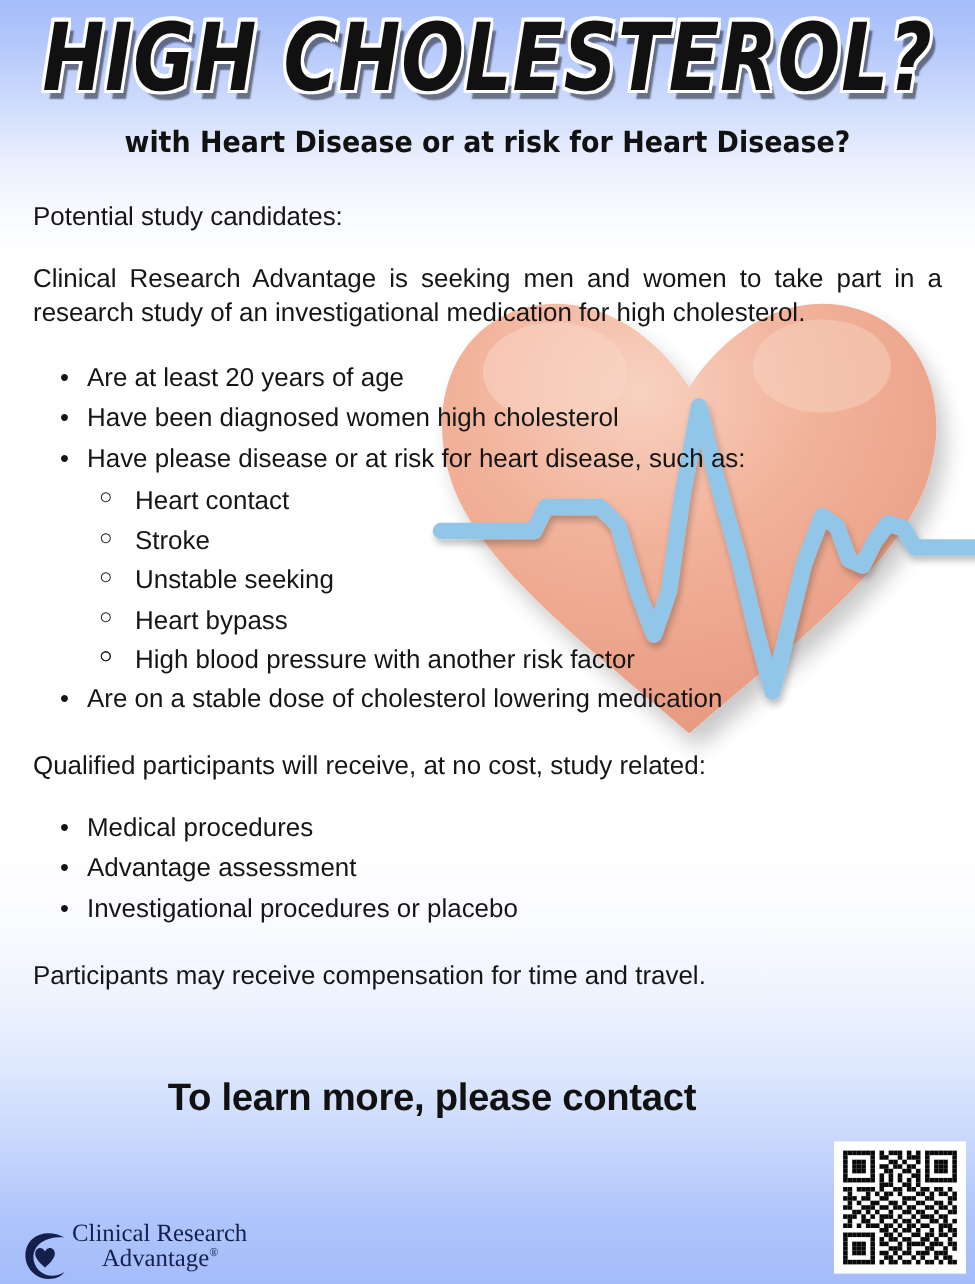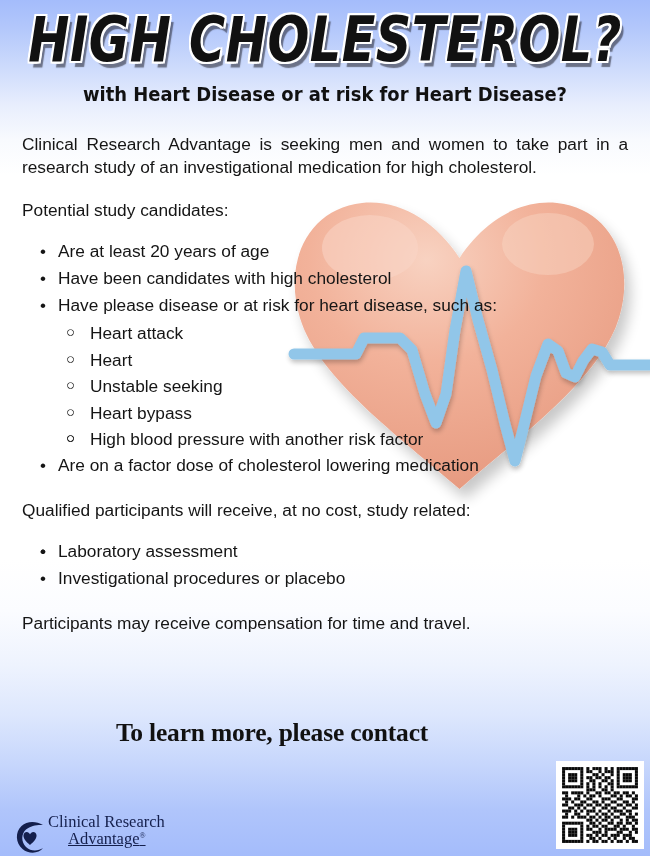--- a/index.html
+++ b/index.html
@@ -127,25 +127,25 @@
     position: absolute;
     left: 13px;
     top: 0;
     font-size: 15px;
     line-height: 1.56;
   }
   .gap-md { height: 19px; }
 
   .contact-line {
     position: absolute;
-    left: 0;
+    left: 16px;
     top: 718px;
     width: 544px;
     text-align: center;
-    font-family: Liberation Serif, serif;
+    font-family: Liberation Sans, sans-serif;
     font-size: 25.5px;
     font-weight: bold;
     color: #111111;
     letter-spacing: -0.2px;
   }
 
   
   .logo {
     position: absolute;
     left: 14px;
@@ -159,21 +159,21 @@
   }
   .logo-words {
     position: absolute;
     left: 34px;
     top: 0px;
     font-family: "Liberation Serif", serif;
     color: #141f4c;
     line-height: 1.02;
   }
   .logo-l1 { font-size: 16.5px; }
-  .logo-l2 { font-size: 16.5px; padding-left: 20px; position: relative; text-decoration: underline; }
+  .logo-l2 { font-size: 16.5px; padding-left: 20px; position: relative; }
   .logo-reg {
     font-size: 8px;
     vertical-align: super;
   }
 
   
   .qr {
     position: absolute;
     left: 556px;
     top: 761px;
@@ -272,47 +272,47 @@
     </g>
   </svg>
 
   <div class="title-block">
     <h1 class="headline">HIGH CHOLESTEROL?</h1>
   </div>
   <div class="subhead">with Heart Disease or at risk for Heart Disease?</div>
 
   <div class="content">
 
+    <p class="para nojust">Potential study candidates:</p>
+
     <p class="para lead">Clinical Research Advantage is seeking men and women to take part in a research study of an investigational medication for high cholesterol.</p>
-
-    <p class="para nojust">Potential study candidates:</p>
 
     <ul class="lvl1">
       <li>
         <span class="bullet-dot">•</span>
         <span>Are at least 20 years of age</span>
       </li>
       <li>
         <span class="bullet-dot">•</span>
-        <span>Have been candidates with high cholesterol</span>
+        <span>Have been diagnosed women high cholesterol</span>
       </li>
       <li>
         <span class="bullet-dot">•</span>
         <span>Have please disease or at risk for heart disease, such as:</span>
       </li>
     </ul>
 
     <ul class="lvl2">
       <li>
         <span class="bullet-ring">○</span>
-        <span>Heart attack</span>
+        <span>Heart contact</span>
       </li>
       <li>
         <span class="bullet-ring">○</span>
-        <span>Heart</span>
+        <span>Stroke</span>
       </li>
       <li>
         <span class="bullet-ring">○</span>
         <span>Unstable seeking</span>
       </li>
       <li>
         <span class="bullet-ring">○</span>
         <span>Heart bypass</span>
       </li>
       <li>
@@ -320,35 +320,36 @@
       </li>
       <li>
         <span class="bullet-ring">○</span>
         <span>High blood pressure with another risk factor</span>
       </li>
     </ul>
 
     <ul class="lvl1">
       <li>
         <span class="bullet-dot">•</span>
-        <span>Are on a factor dose of cholesterol lowering medication</span>
+        <span>Are on a stable dose of cholesterol lowering medication</span>
       </li>
     </ul>
 
     <div class="gap-md"></div>
 
     <p class="para nojust">Qualified participants will receive, at no cost, study related:</p>
 
     <ul class="lvl1">
       <li>
         <span class="bullet-dot">•</span>
+        <span>Medical procedures</span>
       </li>
       <li>
         <span class="bullet-dot">•</span>
-        <span>Laboratory assessment</span>
+        <span>Advantage assessment</span>
       </li>
       <li>
         <span class="bullet-dot">•</span>
         <span>Investigational procedures or placebo</span>
       </li>
     </ul>
 
     <div class="gap-md"></div>
 
     <p class="para nojust">Participants may receive compensation for time and travel.</p>

